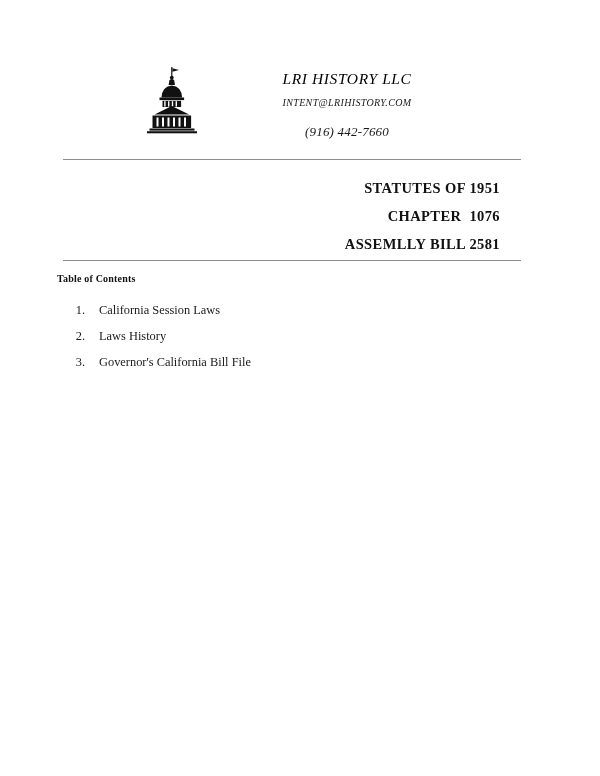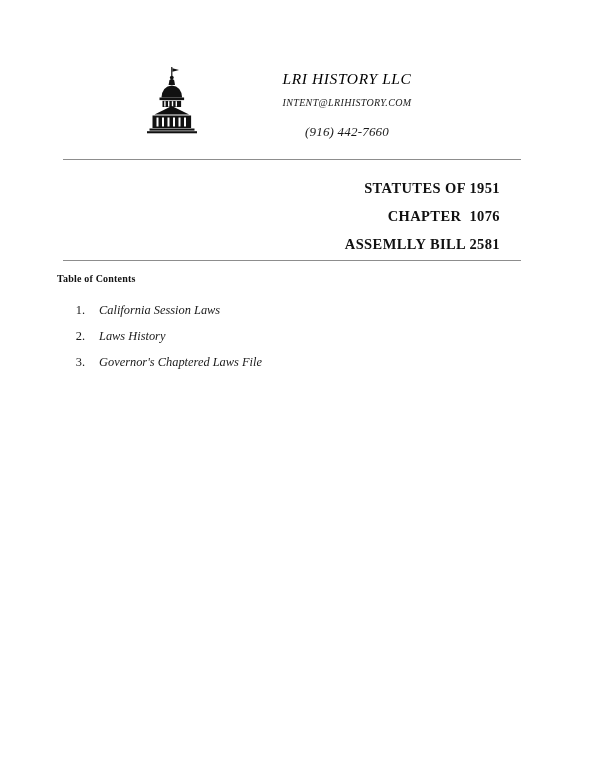--- a/index.html
+++ b/index.html
@@ -132,21 +132,21 @@
     font-family: "Liberation Serif", serif;
     font-size: 12.4px;
     color: #1a1a1a;
   }
   .toc-num {
     width: 28px;
     text-align: right;
     margin-right: 14px;
     flex: 0 0 auto;
   }
-  .toc-label { flex: 1 1 auto; font-style: italic; }
+  .toc-label { flex: 1 1 auto; }
 </style>
 </head>
 <body>
 
 <div class="page">
 
   <div class="letterhead">
     <div class="logo-wrap">
       <svg width="72" height="70" viewBox="0 0 72 70" aria-hidden="true">
         <g fill="#111111">
@@ -204,17 +204,17 @@
     <li class="toc-item">
       <span class="toc-num">1.</span>
       <span class="toc-label">California Session Laws</span>
     </li>
     <li class="toc-item">
       <span class="toc-num">2.</span>
       <span class="toc-label">Laws History</span>
     </li>
     <li class="toc-item">
       <span class="toc-num">3.</span>
-      <span class="toc-label">Governor's Chaptered Laws File</span>
+      <span class="toc-label">Governor's California Bill File</span>
     </li>
   </ul>
 
 </div>
 
 </body></html>

